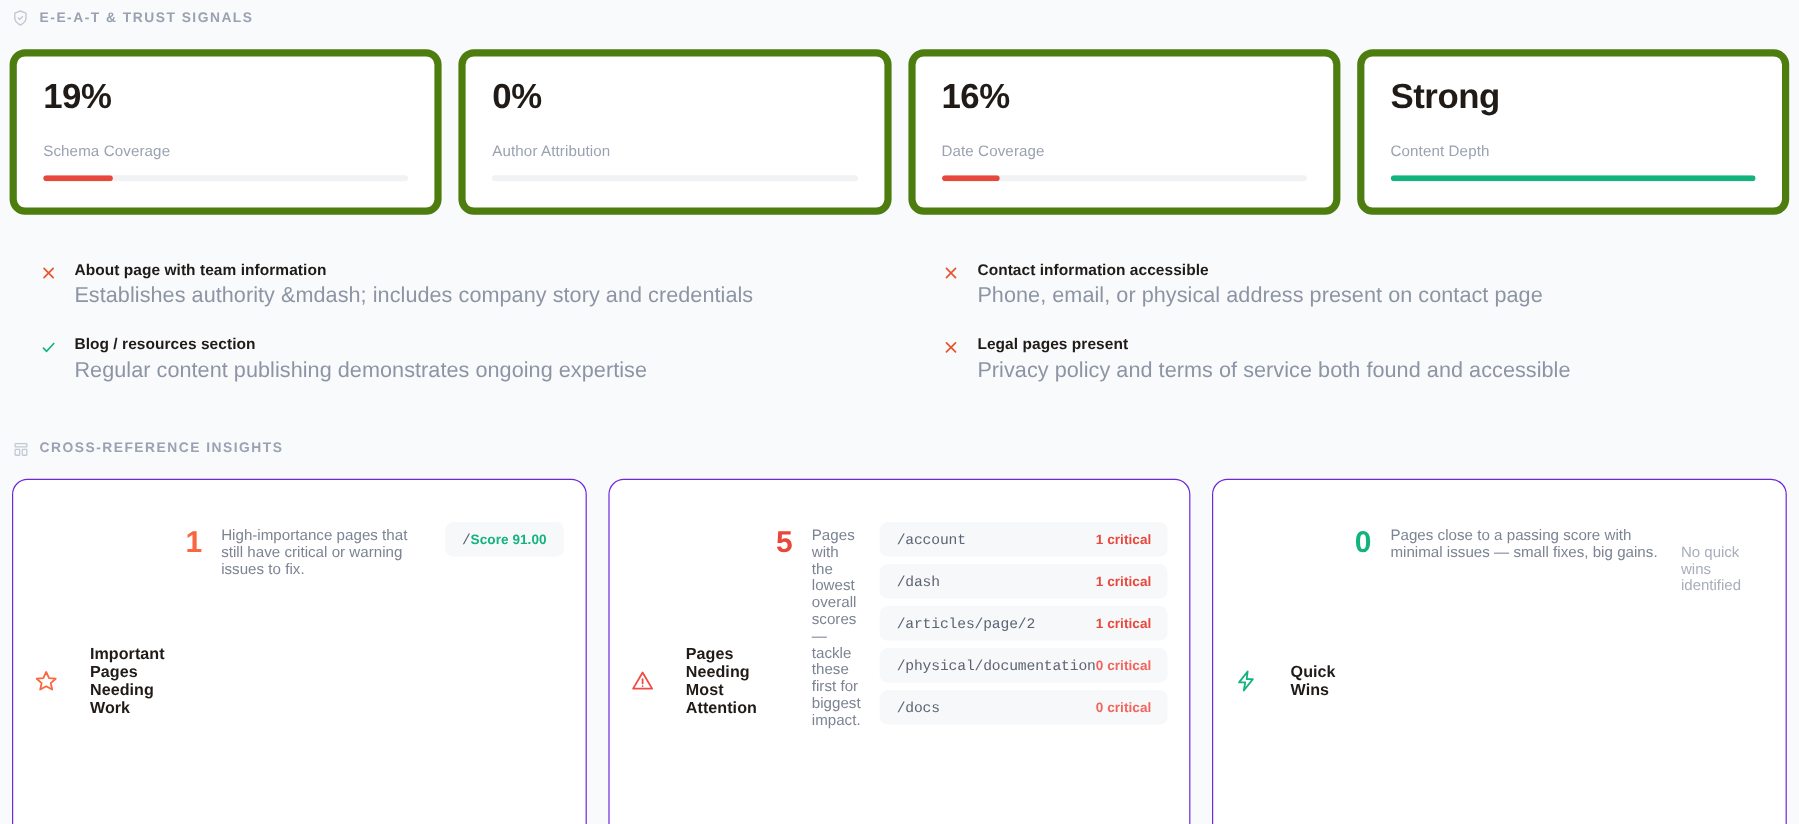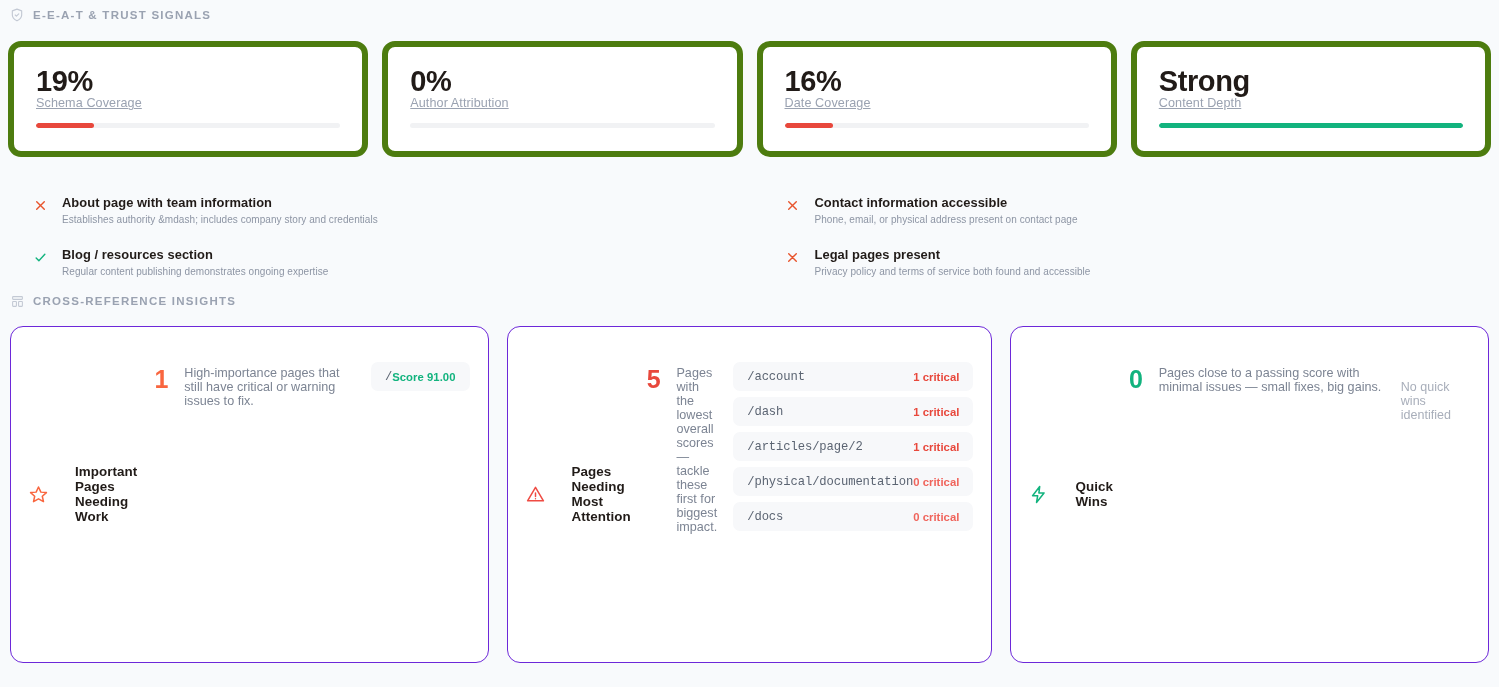--- a/index.html
+++ b/index.html
@@ -60,25 +60,24 @@
     position: relative;
   }
   .metric-value {
     font-size: 29px;
     font-weight: bold;
     color: #211b18;
     line-height: 1.05;
     letter-spacing: -0.4px;
   }
   .metric-label {
-    margin-top: 0;
+    margin-top: 23px;
     font-size: 12.6px;
     color: #9aa2b1;
     letter-spacing: 0.1px;
-    text-decoration: underline;
   }
   .metric-track {
     margin-top: 13px;
     height: 5px;
     border-radius: 4px;
     background: #f1f2f4;
     overflow: hidden;
   }
   .metric-fill {
     height: 100%;
@@ -112,21 +111,21 @@
   .check-mark svg { display: block; }
   .check-body { padding-left: 30px; }
   .check-title {
     font-size: 12.9px;
     font-weight: bold;
     color: #211b18;
     letter-spacing: 0.05px;
   }
   .check-desc {
     margin-top: 4px;
-    font-size: 10px;
+    font-size: 18px;
     color: #8d95a4;
     letter-spacing: 0.05px;
   }
 
   
   .insights-row {
     display: flex;
     gap: 18px;
     padding: 0 10px;
     margin-top: 18px;
@@ -297,21 +296,21 @@
             <path d="M5 5l14 14M19 5L5 19"></path>
           </svg>
         </span>
         <div class="check-body">
           <div class="check-title">Legal pages present</div>
           <div class="check-desc">Privacy policy and terms of service both found and accessible</div>
         </div>
       </div>
     </div>
 
-  <div class="section-head" style="margin-top:17px;">
+  <div class="section-head" style="margin-top:48px;">
     <span class="sh-icon">
       <svg width="13" height="13" viewBox="0 0 24 24" fill="none" stroke="currentColor" stroke-width="2" stroke-linecap="round" stroke-linejoin="round">
         <rect x="3" y="3" width="18" height="5" rx="1"></rect>
         <rect x="3" y="12" width="7" height="9" rx="1"></rect>
         <rect x="14" y="12" width="7" height="9" rx="1"></rect>
       </svg>
     </span>
     <span class="sh-label">CROSS-REFERENCE INSIGHTS</span>
   </div>
 

